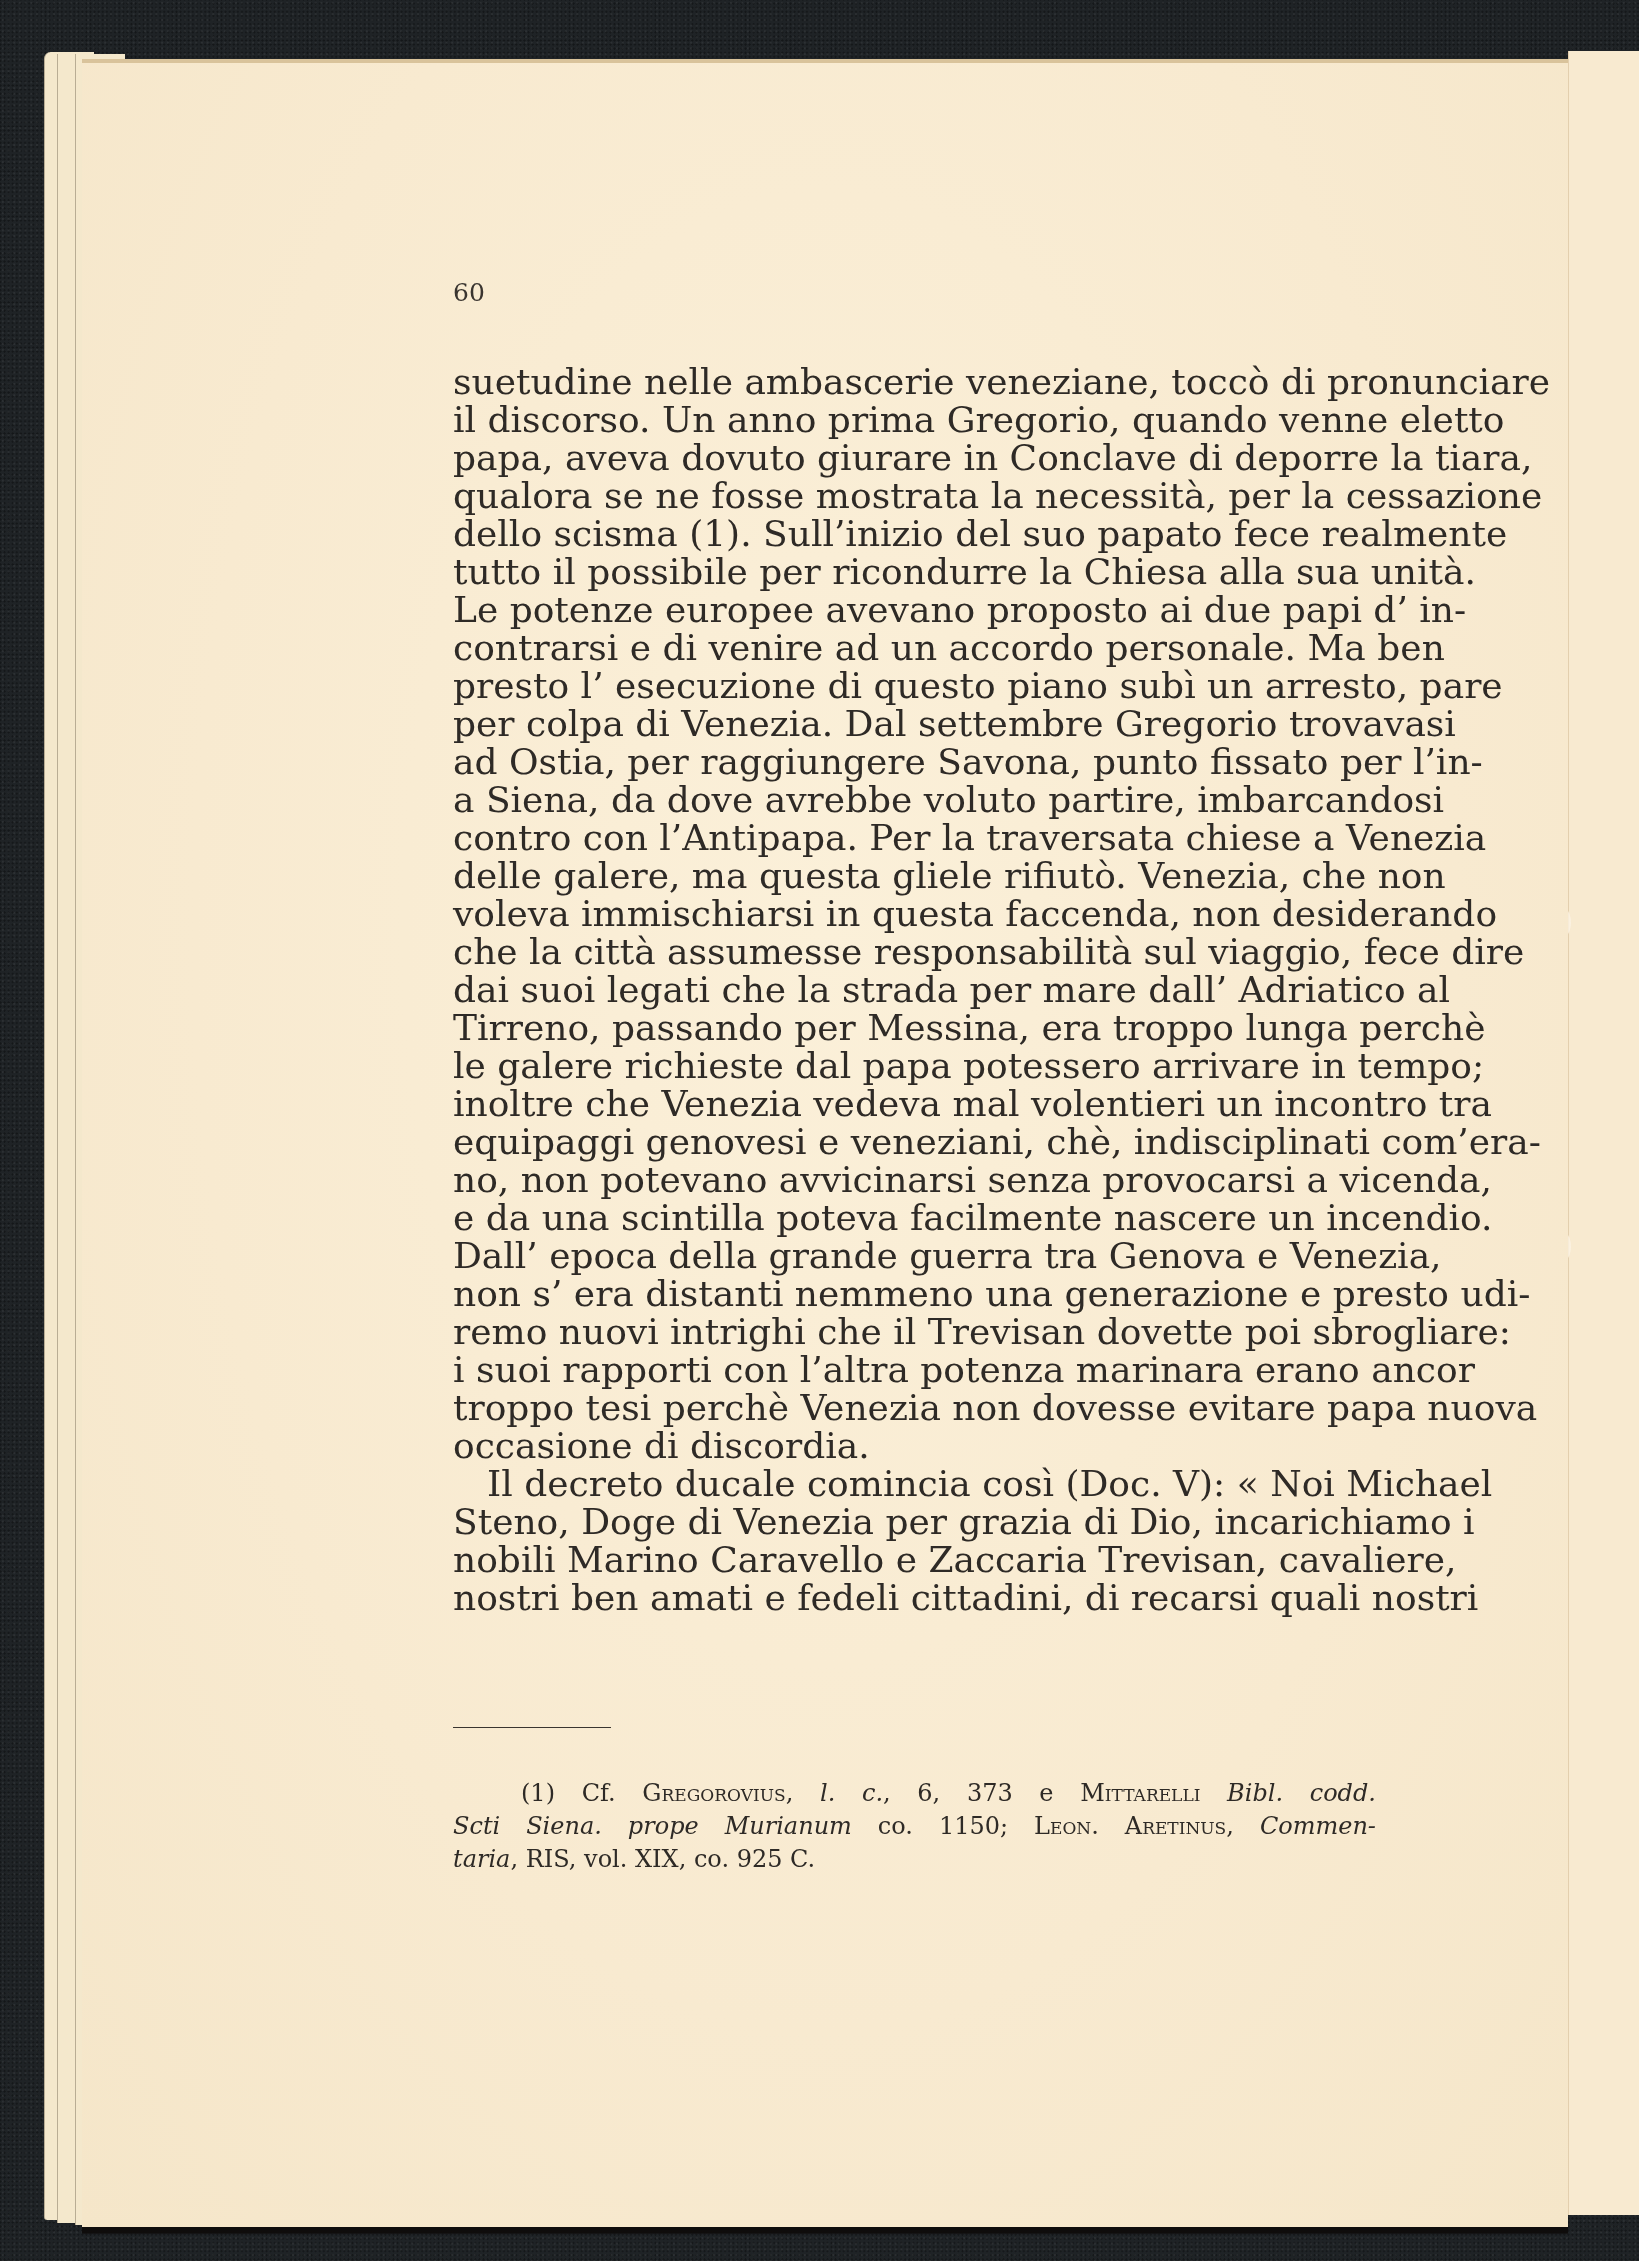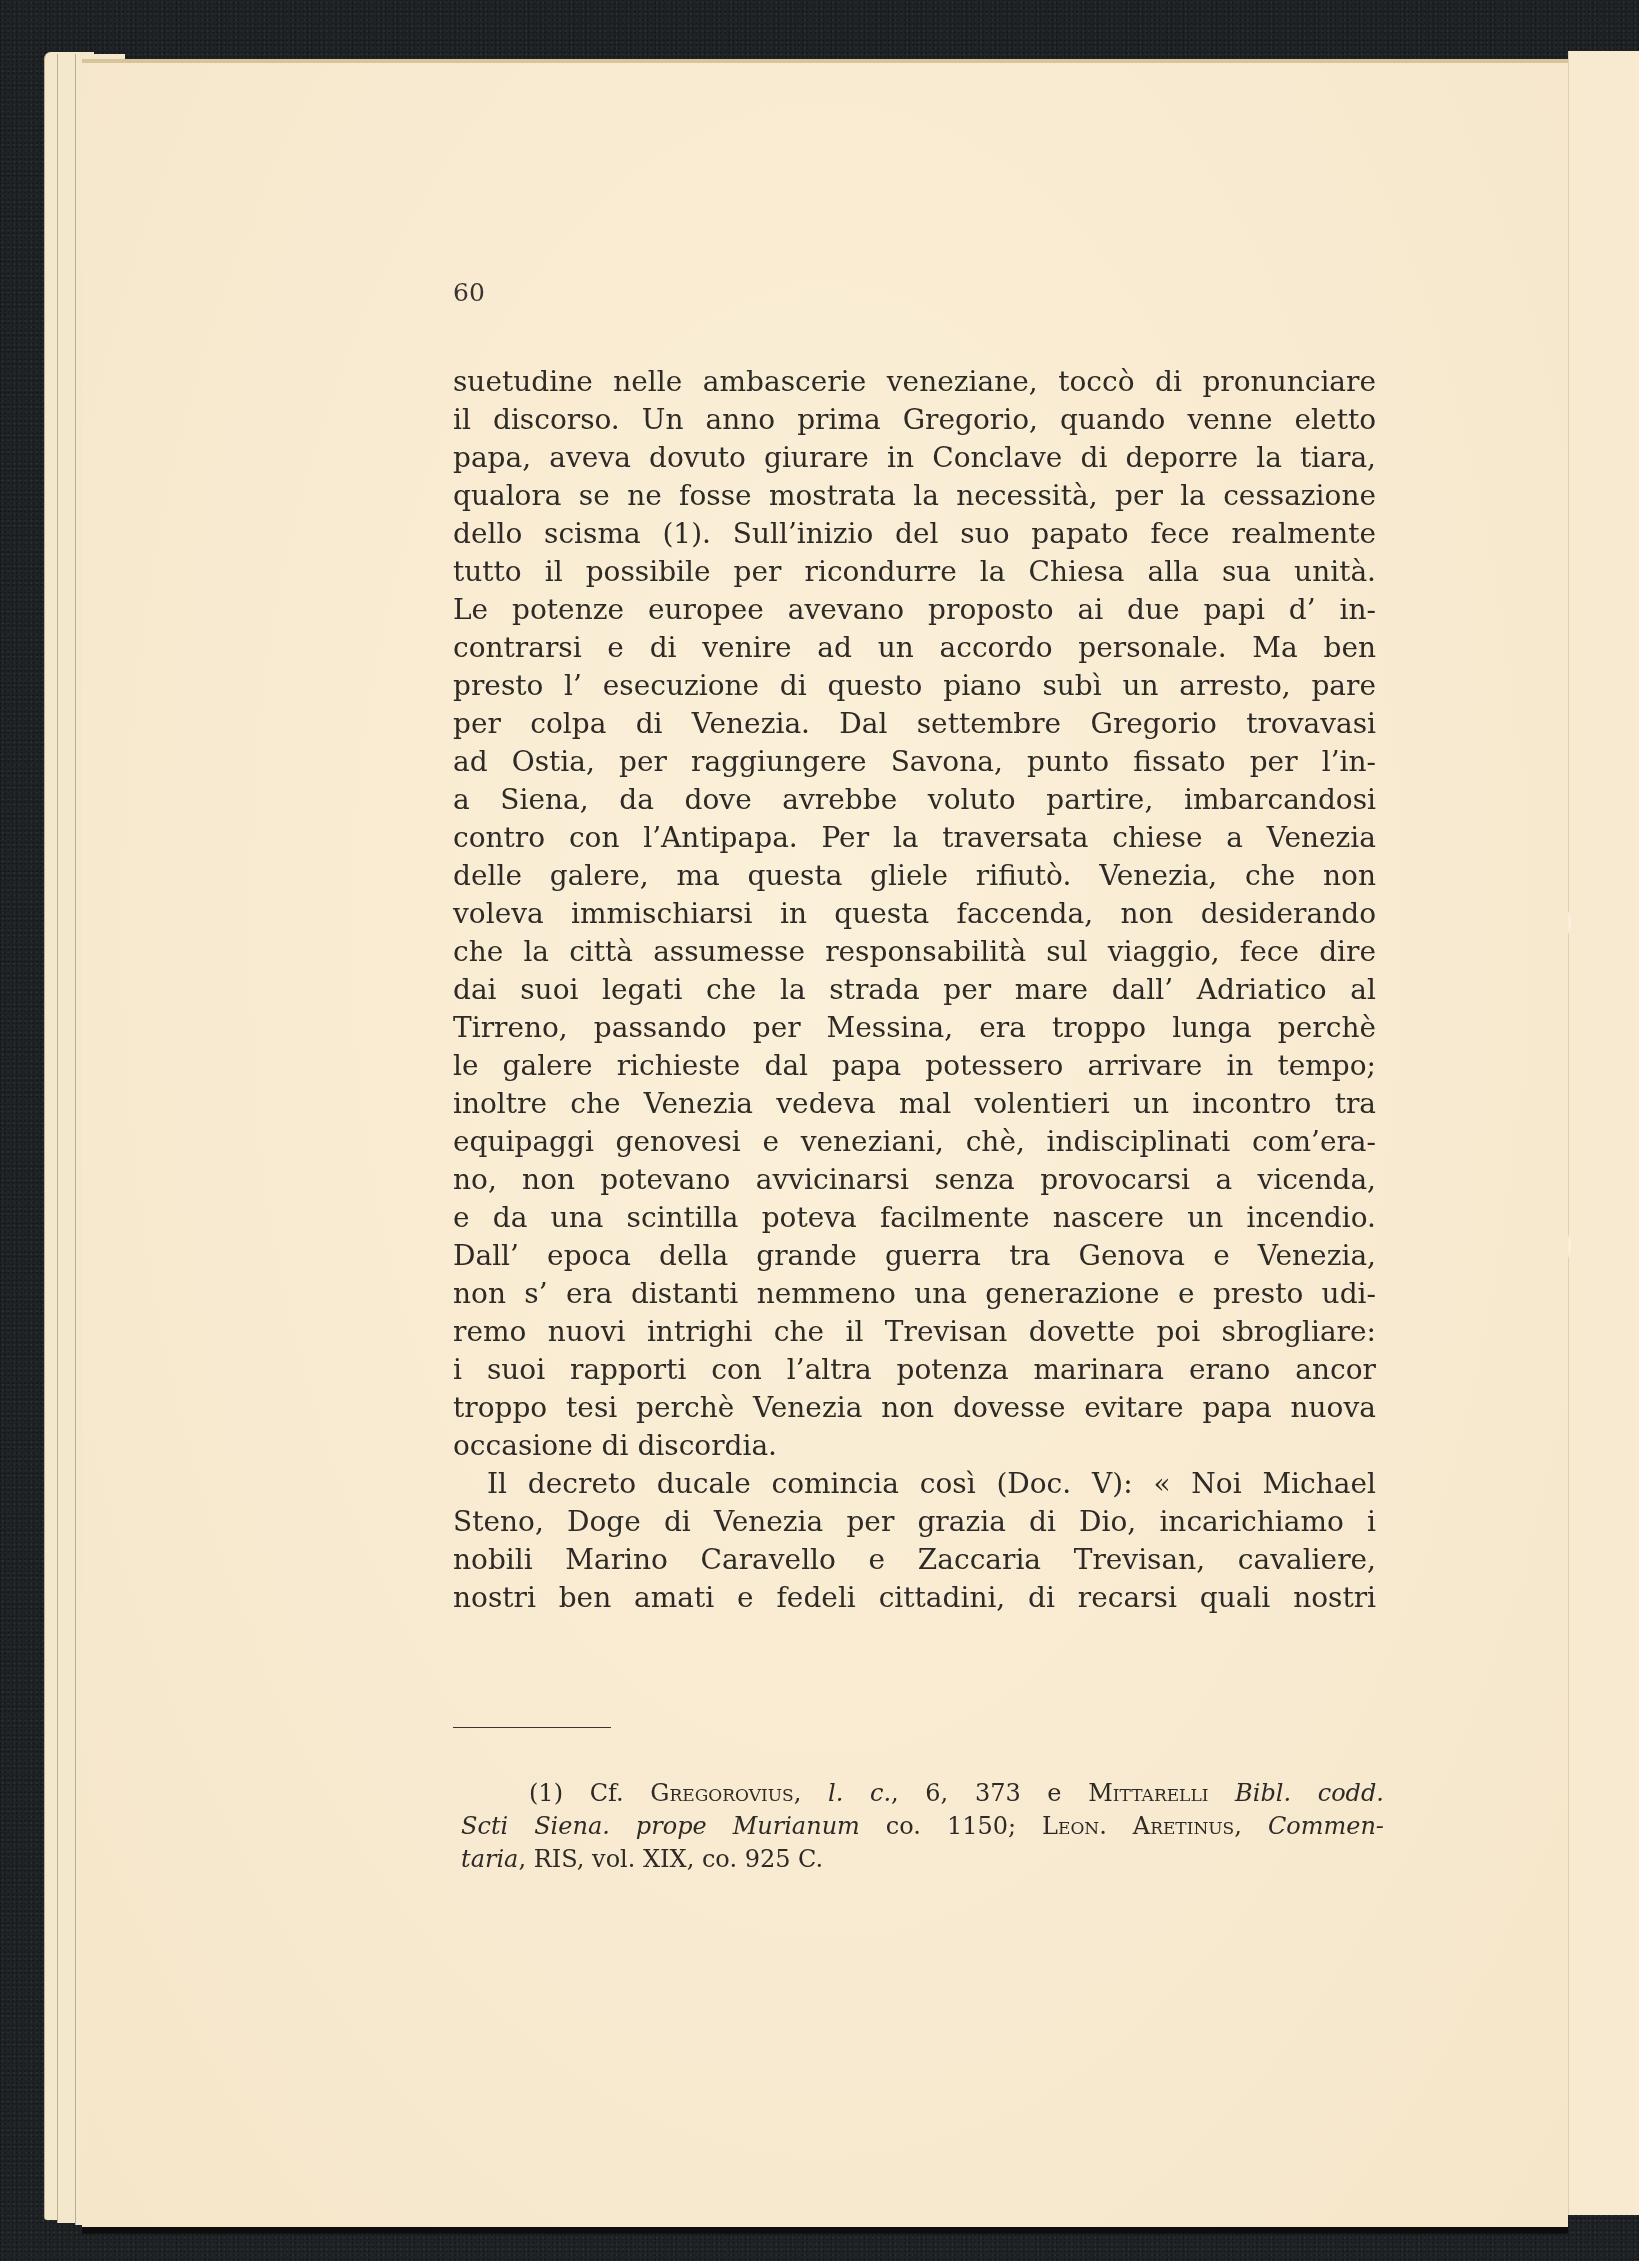--- a/index.html
+++ b/index.html
@@ -55,21 +55,21 @@
     top: 215px;
     font-size: 25px;
     color: #3a3530;
     letter-spacing: 0px;
   }
   .body-text {
     position: absolute;
     left: 371px;
     top: 300px;
     width: 923px;
-    font-size: 28px;
+    font-size: 36px;
     line-height: 38px;
     color: #2e2a26;
   }
   .line {
     display: block;
     white-space: nowrap;
     text-align: justify;
     text-align-last: justify;
     height: 38px;
   }
@@ -88,21 +88,20 @@
     border-top: 1.6px solid #3a3530;
   }
   .footnotes {
     position: absolute;
     left: 371px;
     top: 1714px;
     width: 923px;
     font-size: 24px;
     line-height: 33px;
     color: #2e2a26;
-    margin-left: 8px;
   }
   .fn-line {
     display: block;
     white-space: nowrap;
     text-align: justify;
     text-align-last: justify;
   }
   .fn-line.indent { padding-left: 68px; }
   .fn-line.last { text-align-last: left; }
   .sc { font-variant: small-caps; }

